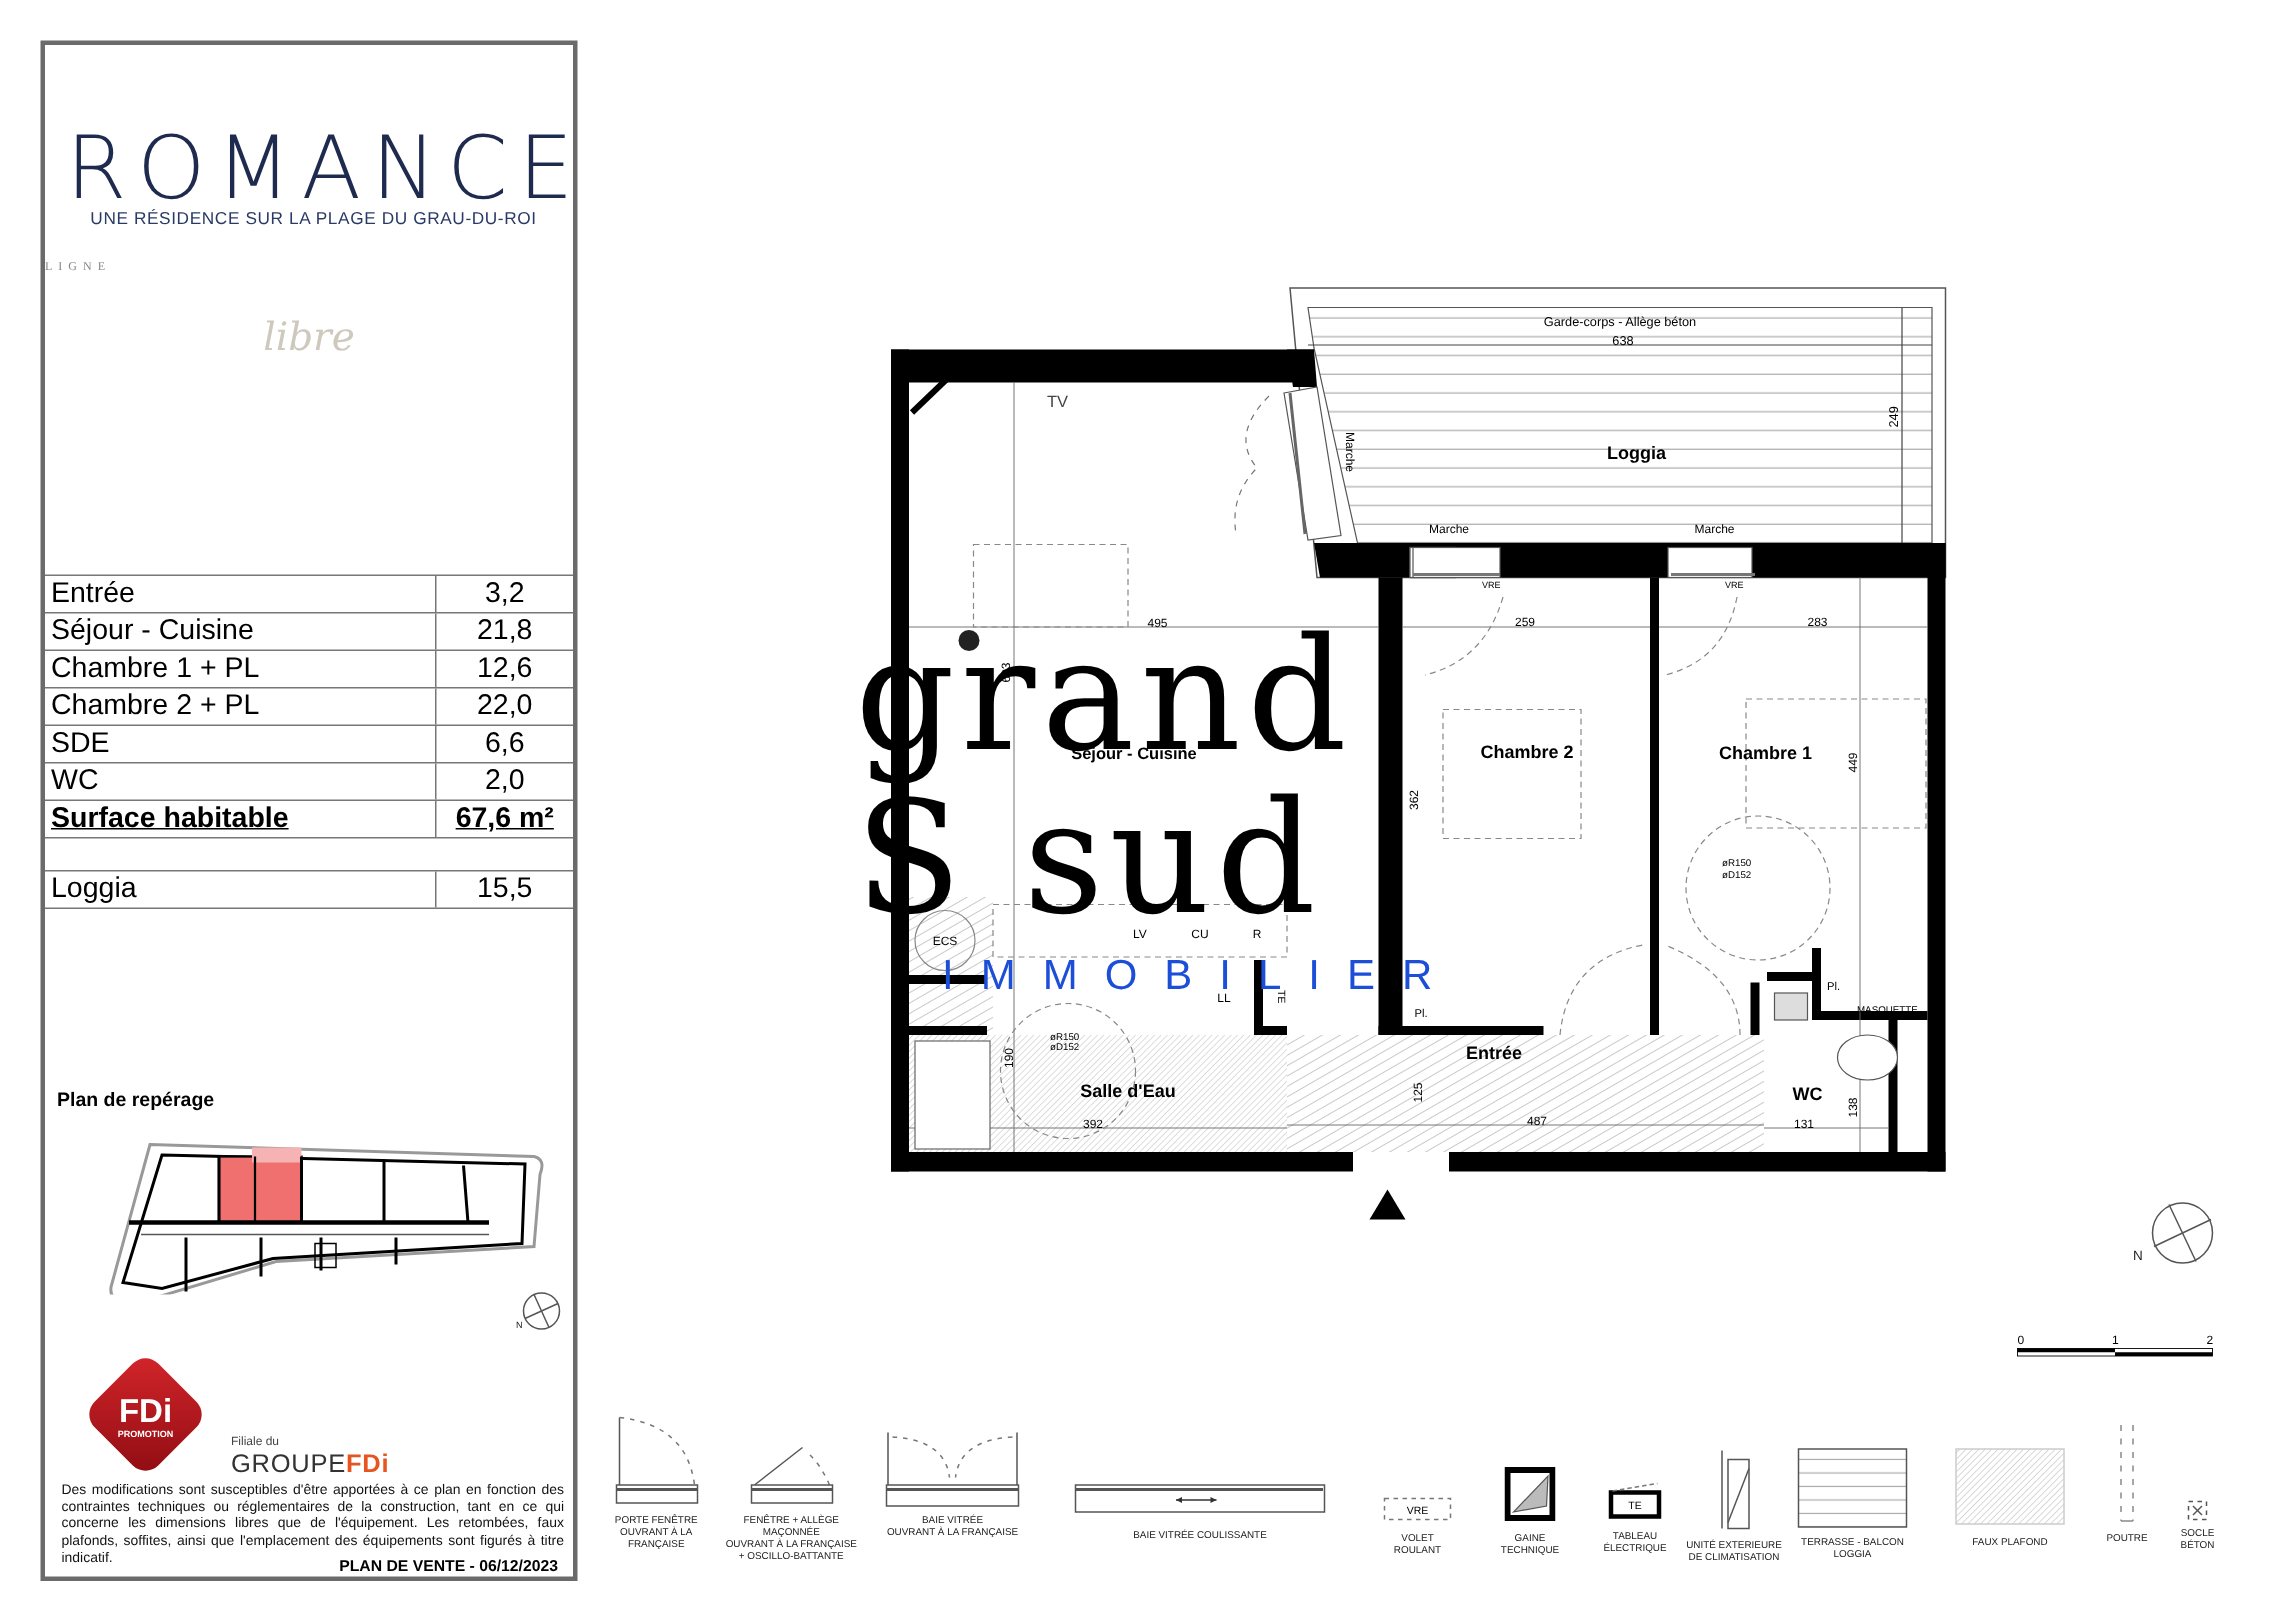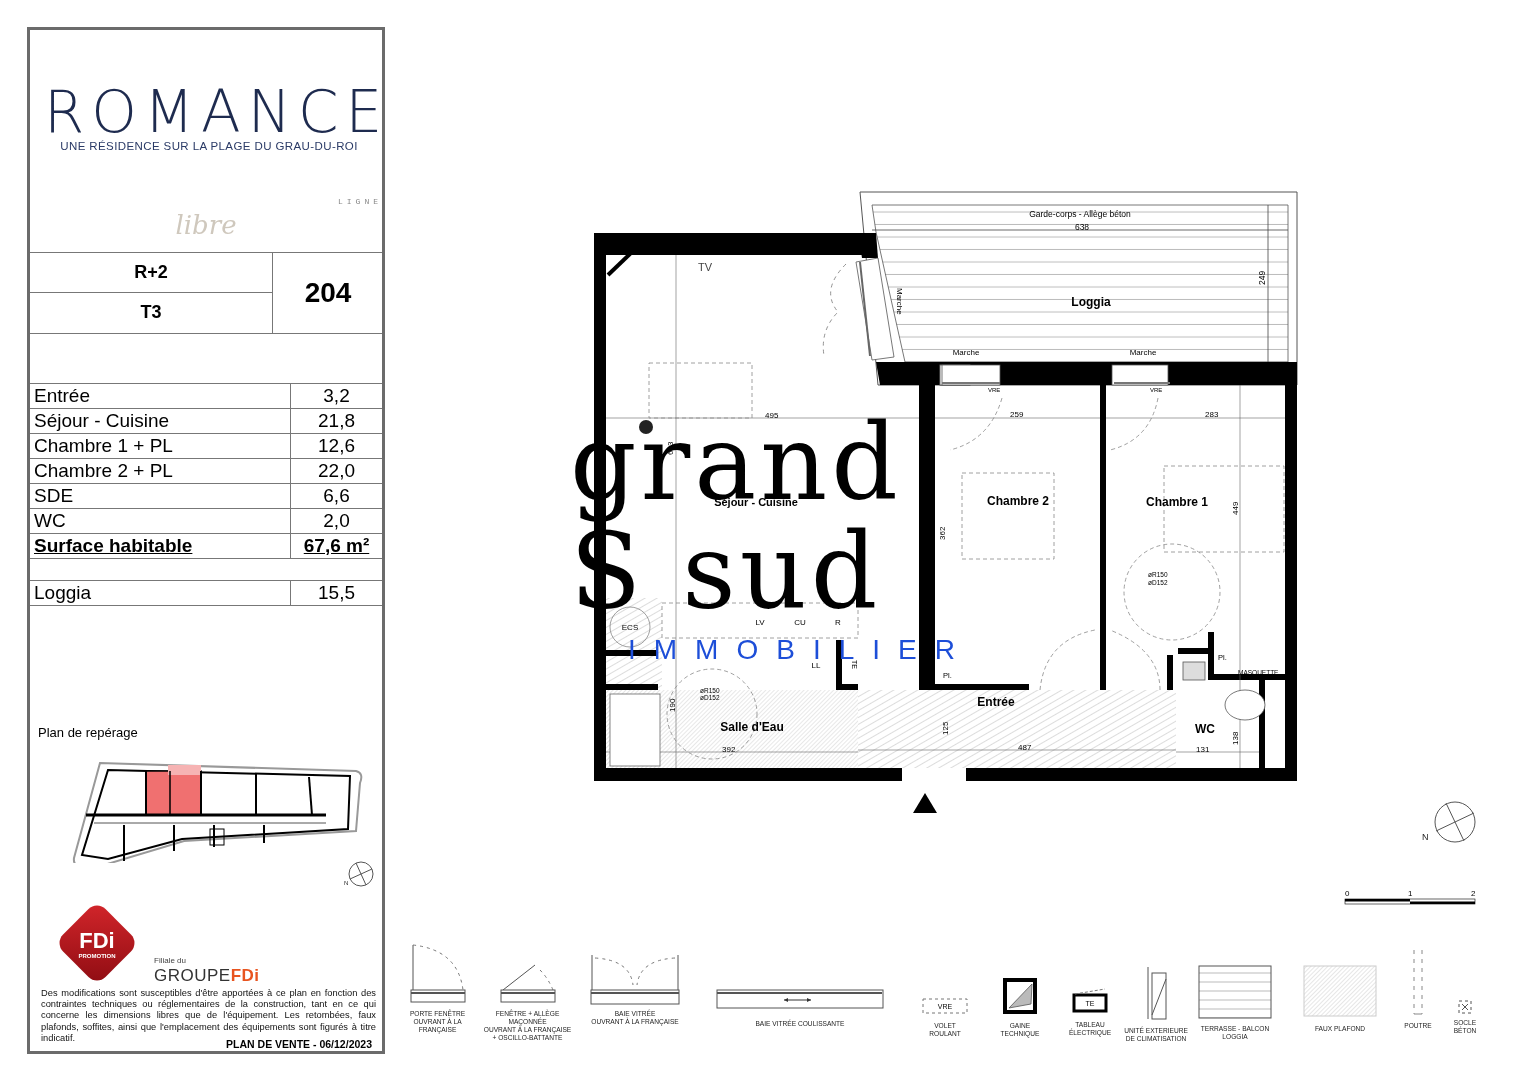--- a/index.html
+++ b/index.html
@@ -3,39 +3,39 @@
 <meta charset="utf-8">
 <style>
   html, body { margin:0; padding:0; background:#ffffff; }
   body { width:1528px; height:1080px; position:relative; overflow:hidden; font-family:"Liberation Sans", sans-serif; color:#000; }
 
   
   .panel { position:absolute; left:27px; top:27px; width:358px; height:1027px; border:3px solid #6b6b6b; box-sizing:border-box; background:#fff; }
   .brand { position:absolute; left:0; top:0; width:100%; height:225px; }
   .brand-title { position:absolute; left:14px; top:48px; width:330px; text-align:center; font-size:58px; letter-spacing:7px; color:#1e2b4f; font-weight:300; font-family:"DejaVu Sans", sans-serif; }
   .brand-sub { position:absolute; left:14px; top:110px; width:330px; text-align:center; font-size:11.5px; letter-spacing:0.4px; color:#2a3a66; }
-  .ligne { position:absolute; left:0; top:143px; width:100%; text-align:right; font-size:8px; letter-spacing:4px; color:#888; font-family:Liberation Mono, monospace;margin-top:24px; }
+  .ligne { position:absolute; left:0; top:143px; width:100%; text-align:left; font-size:8px; letter-spacing:4px; color:#888; font-family:Liberation Serif, serif; }
   .script { position:absolute; left:0; top:150px; width:100%; text-align:center; font-size:30px; font-style:italic; color:#cfc8bd; font-family:"DejaVu Serif", serif; line-height:30px; }
   .script2 { top:180px; font-size:26px; }
 
   .info-grid { position:absolute; left:0; top:222px; width:100%; height:80px; border-top:1px solid #777; border-bottom:1px solid #777; }
   .info-left { position:absolute; left:0; top:0; width:242px; height:80px; border-right:1px solid #777; }
   .info-cell { height:39px; line-height:39px; text-align:center; font-weight:bold; font-size:18px; }
   .info-cell + .info-cell { border-top:1px solid #777; }
   .lot { position:absolute; left:242px; top:0; width:112px; height:80px; line-height:80px; text-align:center; font-weight:bold; font-size:28px; }
 
   .surfaces { position:absolute; left:0; top:353px; width:100%; }
   .srow { height:24px; display:flex; border-top:1px solid #777; font-size:19px; }
   .srow:last-child { border-bottom:1px solid #777; }
   .srow .lbl { width:256px; padding-left:4px; line-height:24px; border-right:1px solid #777; }
   .srow .val { flex:1; text-align:center; line-height:24px; }
   .srow.total .lbl, .srow.total .val { font-weight:bold;text-decoration:underline; }
   .loggia-row { position:absolute; left:0; top:550px; width:100%; }
 
-  .rep-title { position:absolute; left:8px; top:695px; font-weight:normal; font-size:13px; }
+  .rep-title { position:absolute; left:8px; top:695px; font-weight:bold; font-size:13px; }
   .rep-plan { position:absolute; left:34px; top:713px; width:300px; height:120px; }
   .compass-small { position:absolute; left:314px; top:830px; width:30px; height:30px; }
 
   .fdi-logo { position:absolute; left:22px; top:868px; width:90px; height:90px; }
   .fdi-filiale { position:absolute; left:124px; top:926px; font-size:8px; color:#444; }
   .fdi-group { position:absolute; left:124px; top:936px; font-size:17px; color:#333; letter-spacing:0.5px; }
   .fdi-group b { color:#e8541f; }
   .disclaimer { position:absolute; left:11px; top:958px; width:335px; font-size:9.3px; line-height:11.2px; text-align:justify; color:#111; }
   .plan-vente { position:absolute; right:10px; top:1008px; font-weight:bold; font-size:10.5px; }
 
@@ -59,27 +59,20 @@
 <body>
 
 <div class="panel">
   <div class="brand">
     <div class="brand-title">ROMANCE</div>
     <div class="brand-sub">UNE RÉSIDENCE SUR LA PLAGE DU GRAU-DU-ROI</div>
     <div class="ligne">LIGNE</div>
     <div class="script script2">libre</div>
   </div>
 
-  <div class="info-grid">
-    <div class="info-left">
-      <div class="info-cell">R+2</div>
-      <div class="info-cell">T3</div>
-    </div>
-    <div class="lot">204</div>
-  </div>
 
   <div class="surfaces">
     <div class="srow">
         <div class="lbl">Entrée</div>
         <div class="val">3,2</div>
       </div>
     <div class="srow">
         <div class="lbl">Séjour - Cuisine</div>
         <div class="val">21,8</div>
       </div>

